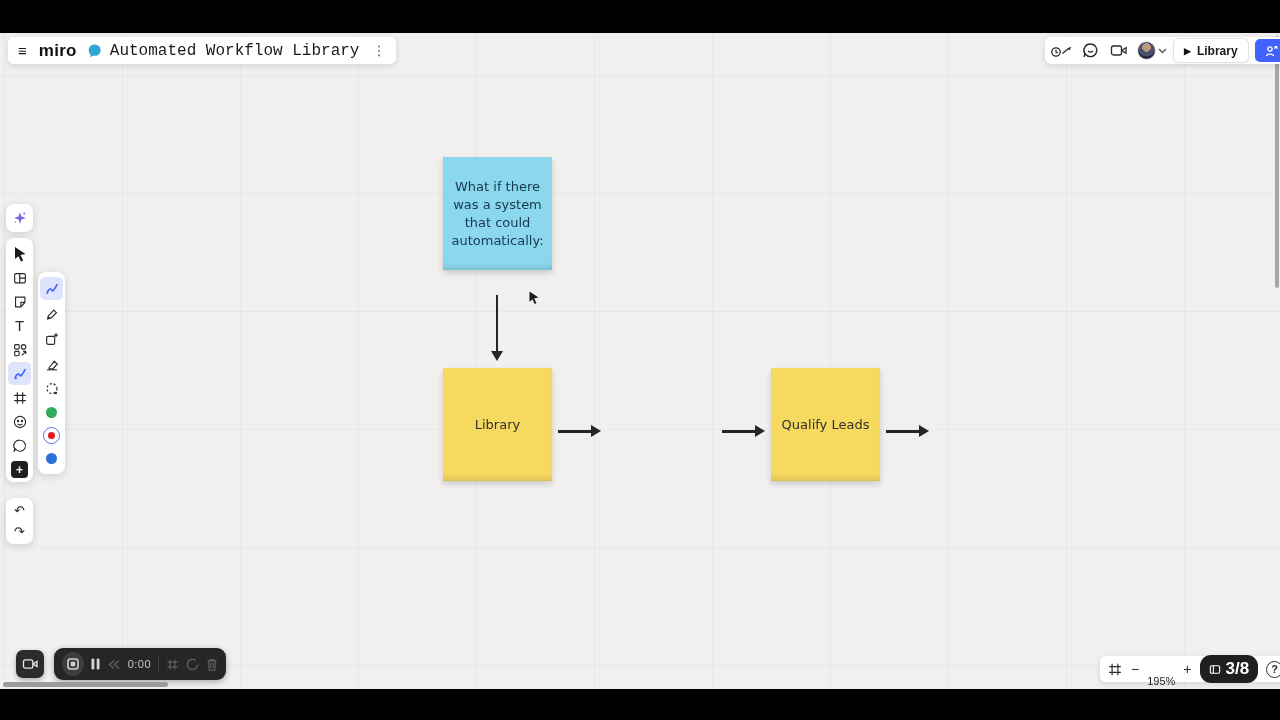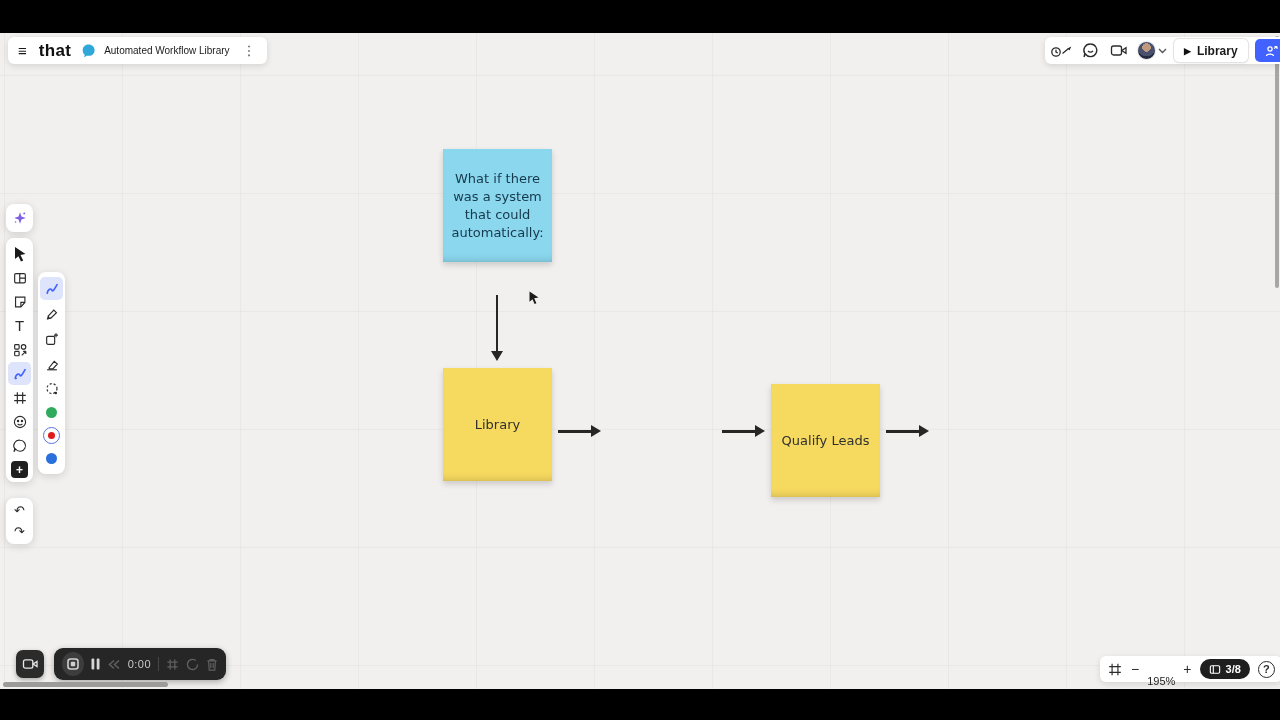--- a/index.html
+++ b/index.html
@@ -18,21 +18,21 @@
     background-position:4px 42px; }
 
   .scrollbar-v { position:absolute; left:1275px; top:36px; width:4px; height:252px; background:#a9a5a2; border-radius:2px; }
   .scrollbar-h { position:absolute; left:3px; top:682px; width:165px; height:5px; background:#9b9b9b; border-radius:3px; }
 
   
   .header-pill { position:absolute; left:8px; top:37px; height:27px; background:#fff; border-radius:6px;
     box-shadow:0 2px 6px rgba(0,0,0,0.12); display:flex; align-items:center; padding:0 6px; gap:8px; }
   .menu-glyph { font-size:15px; color:#1a1a1a; padding:0 4px; cursor:pointer; }
   .logo { font-size:17px; font-weight:700; color:#111; letter-spacing:0.3px; padding-right:2px; }
-  .board-title { font-size:10px; color:#1a1a1a; }
+  .board-title { font-size:16px; color:#1a1a1a;font-family:Liberation Mono, monospace; }
   .kebab { font-size:13px; color:#444; padding:0 5px; }
 
   
   .topright { position:absolute; left:1045px; top:37px; height:27px; background:#fff; border-radius:6px;
     box-shadow:0 2px 6px rgba(0,0,0,0.12); display:flex; align-items:center; padding:0 5px; gap:7px; }
   .tr-icon { width:22px; height:20px; display:flex; align-items:center; justify-content:center; color:#2b2b2b; }
   .avatar-wrap { display:flex; align-items:center; gap:2px; }
   .avatar { width:19px; height:19px; border-radius:50%;
     background:radial-gradient(circle at 50% 32%, #c09a7c 0 29%, #49506e 30% 62%, #262a40 63%); border:1px solid #e6e6e6; }
   .btn-present { display:flex; align-items:center; gap:6px; background:#fff; border-radius:5px; height:23px; padding:0 10px;
@@ -81,40 +81,40 @@
   .rec-ic { display:flex; align-items:center; justify-content:center; }
   .rec-timer { font-size:11px; color:#c9c9c9; letter-spacing:0.5px; }
   .rec-div { width:1px; height:14px; background:#474747; }
 
   
   .zoom-bar { position:absolute; left:1100px; top:656px; height:26px; background:#fff; border-radius:6px;
     box-shadow:0 2px 6px rgba(0,0,0,0.12); display:flex; align-items:center; padding:0 7px; gap:8px; }
   .zb-ic { display:flex; align-items:center; justify-content:center; color:#2b2b2b; }
   .zb-glyph { font-size:14px; color:#2b2b2b; }
   .zoom-level { font-size:11px; color:#222; font-weight:500;margin-top:24px; }
-  .frame-pill { display:flex; align-items:center; gap:5px; background:#1f1f1f; border-radius:11px; height:20px; padding:0 9px;
-    color:#fff; font-size:11px; font-weight:600; }
+  .frame-pill { display:flex; align-items:center; gap:5px; background:#1f1f1f; border-radius:11px; height:28px; padding:0 9px;
+    color:#fff; font-size:17px; font-weight:600; }
   .help-circle { width:17px; height:17px; border-radius:50%; border:1.4px solid #2b2b2b; color:#2b2b2b;
     display:flex; align-items:center; justify-content:center; font-size:11px; font-weight:700; }
 </style>
 </head>
 <body>
 
 <div class="screen">
   <div class="bar-top"></div>
 
   <div class="canvas">
 
-    <div class="note note-blue" style="left:443px; top:116px;">
+    <div class="note note-blue" style="left:443px; top:124px;">
       <span>What if there was a system that could automatically:</span>
     </div>
     <div class="note note-yellow" style="left:443px; top:335px;">
       <span>Library</span>
     </div>
-    <div class="note note-yellow" style="left:771px; top:335px;margin-top:16px;">
+    <div class="note note-yellow" style="left:771px; top:335px;">
       <span>Qualify Leads</span>
     </div>
 
     <div class="aline" style="left:496px; top:262px; width:2px; height:57px;"></div>
     <div class="ahead ahead-down" style="left:491px; top:318px;"></div>
 
     <div class="aline" style="left:558px; top:397px; width:34px; height:2.5px;"></div>
     <div class="ahead ahead-right" style="left:591px; top:392px;"></div>
 
     <div class="aline" style="left:722px; top:397px; width:34px; height:2.5px;"></div>
@@ -127,21 +127,21 @@
       <svg width="12" height="14" viewBox="0 0 12 14">
           <path d="M1.5 0.5 L10.5 6.5 L6.2 7.3 L8.4 12.2 L6.6 13 L4.5 8.2 L1.5 10.8 Z" fill="#1a1a1a"></path>
         </svg>
     </div>
 
     <div class="scrollbar-v" style="top:3px;"></div>
   </div>
 
   <div class="header-pill">
     <span class="menu-glyph">≡</span>
-    <span class="logo">that</span>
+    <span class="logo">miro</span>
     <span style="display:flex;">
       <svg width="15" height="15" viewBox="0 0 16 16">
           <path d="M8 1.5 C11.8 1.5 14.5 4 14.5 7.6 C14.5 11.2 11.9 13.6 8.4 13.6 C7.2 13.6 6.3 13.3 5.3 14.1 L3.2 15.3 L4 12.8 C2.7 11.6 1.8 9.8 1.8 7.8 C1.8 4.2 4.2 1.5 8 1.5 Z" fill="#2fa8d9"></path>
         </svg>
     </span>
     <span class="board-title">Automated Workflow Library</span>
     <span class="kebab">⋮</span>
   </div>
 
   <div class="topright">

